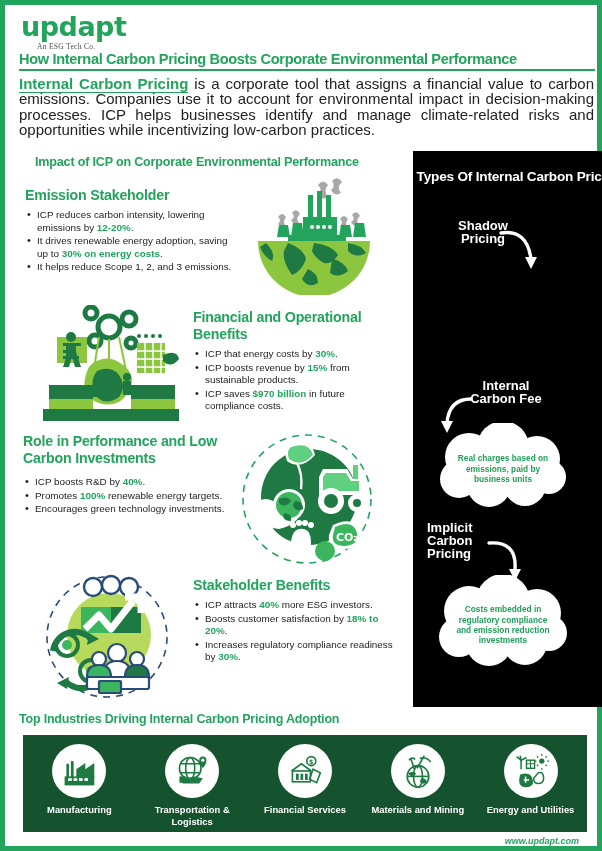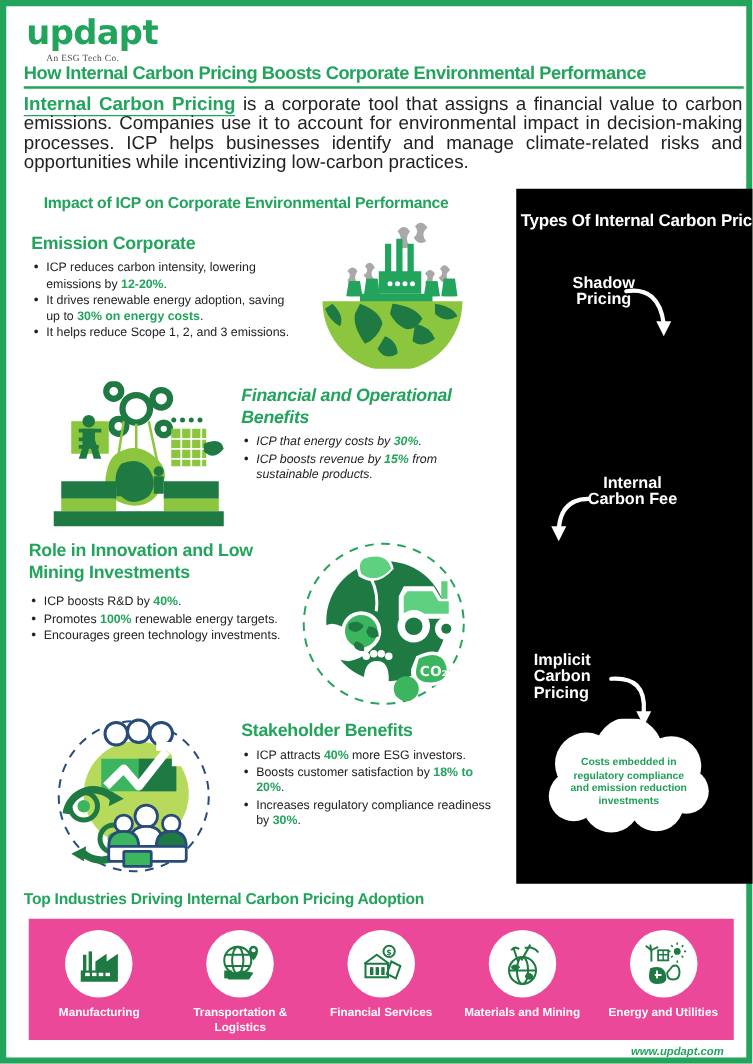--- a/index.html
+++ b/index.html
@@ -72,21 +72,21 @@
     margin-bottom: 1px;
   }
   .block li::before {
     content: "•"; position: absolute; left: 2px; top: -1px;
     font-size: 11px; color: #222;
   }
   .hl { color: #22a45d; font-weight: 700; }
 
   
   #blk-emission   { left: 20px;  top: 182px; width: 215px; }
-  #blk-financial  { left: 188px; top: 304px; width: 200px; font-style: italic; }
+  #blk-financial  { left: 188px; top: 304px; width: 200px; }
   #blk-innovation { left: 18px;  top: 428px; width: 218px; }
   #blk-stakeholder{ left: 188px; top: 572px; width: 200px; }
 
   
   .illus { position: absolute; }
   #ill-emission    { left: 243px; top: 172px; width: 132px; height: 118px; }
   #ill-financial   { left: 30px;  top: 300px; width: 152px; height: 122px; }
   #ill-innovation  { left: 232px; top: 424px; width: 140px; height: 140px; }
   #ill-stakeholder { left: 32px;  top: 568px; width: 140px; height: 128px; }
 
@@ -126,21 +126,21 @@
 
   
   .industries-title {
     position: absolute; left: 14px; top: 707px;
     font-size: 12.5px; font-weight: 700; color: #22a45d;
     letter-spacing: -0.2px;
   }
   #industries-bar {
     position: absolute; left: 18px; top: 730px;
     width: 564px; height: 97px;
-    background: #ec4899;
+    background: #14532d;
     display: flex; align-items: flex-start; justify-content: space-around;
     padding-top: 9px;
   }
   .ind-item {
     width: 112px; display: flex; flex-direction: column; align-items: center;
   }
   .ind-circle {
     width: 54px; height: 54px; border-radius: 50%;
     background: #ffffff; display: flex; align-items: center; justify-content: center;
   }
@@ -165,21 +165,21 @@
 
   <div class="main-title">How Internal Carbon Pricing Boosts Corporate Environmental Performance</div>
 
   <p class="intro">
     <span class="lead">Internal Carbon Pricing</span><span> is a corporate tool that assigns a financial value to carbon emissions. Companies use it to account for environmental impact in decision-making processes. ICP helps businesses identify and manage climate-related risks and opportunities while incentivizing low-carbon practices.</span>
   </p>
 
   <div class="impact-title">Impact of ICP on Corporate Environmental Performance</div>
 
   <div class="block" id="blk-emission">
-    <h3>Emission Corporate</h3>
+    <h3>Emission Stakeholder</h3>
     <ul>
       <li><span>ICP reduces carbon intensity, lowering emissions by </span><span class="hl">12-20%</span><span>.</span></li>
       <li><span>It drives renewable energy adoption, saving up to </span><span class="hl">30% on energy costs</span><span>.</span></li>
       <li><span>It helps reduce Scope 1, 2, and 3 emissions.</span></li>
     </ul>
   </div>
 
   <div class="illus" id="ill-emission">
     <svg viewBox="0 0 132 118" width="132" height="118">
       <g fill="#9a9a9a" opacity=".85">
@@ -222,20 +222,21 @@
         <path d="M100 66 q14 2 18 10 q-10 6-18-2z"></path>
       </g>
     </svg>
   </div>
 
   <div class="block" id="blk-financial">
     <h3>Financial and Operational Benefits</h3>
     <ul>
       <li><span>ICP that energy costs by </span><span class="hl">30%</span><span>.</span></li>
       <li><span>ICP boosts revenue by </span><span class="hl">15%</span><span> from sustainable products.</span></li>
+      <li><span>ICP saves </span><span class="hl">$970 billion</span><span> in future compliance costs.</span></li>
     </ul>
   </div>
 
   <div class="illus" id="ill-financial">
     <svg viewBox="0 0 152 122" width="152" height="122">
       <g fill="none" stroke="#1e7a42" stroke-width="5">
         <circle cx="74" cy="22" r="11"></circle>
         <circle cx="56" cy="8" r="6"></circle>
         <circle cx="94" cy="14" r="7"></circle>
         <circle cx="60" cy="36" r="6"></circle>
@@ -283,21 +284,21 @@
       <g fill="#1e7a42">
           <circle cx="62" cy="76" r="4"></circle>
           <rect x="58" y="80" width="8" height="12"></rect>
           <circle cx="92" cy="72" r="4"></circle>
           <rect x="88" y="76" width="8" height="14"></rect>
         </g>
     </svg>
   </div>
 
   <div class="block" id="blk-innovation">
-    <h3>Role in Innovation and Low Mining Investments</h3>
+    <h3>Role in Performance and Low Carbon Investments</h3>
     <ul style="margin-top:9px">
       <li><span>ICP boosts R&amp;D by </span><span class="hl">40%</span><span>.</span></li>
       <li><span>Promotes </span><span class="hl">100%</span><span> renewable energy targets.</span></li>
       <li><span>Encourages green technology investments.</span></li>
     </ul>
   </div>
 
   <div class="illus" id="ill-innovation">
     <svg viewBox="0 0 140 140" width="140" height="140">
       <circle cx="70" cy="70" r="64" fill="none" stroke="#22a45d" stroke-width="1.6" stroke-dasharray="7 6"></circle>
@@ -396,20 +397,35 @@
     <svg class="arrow-svg" id="arr-1" viewBox="0 0 46 46">
       <path d="M2 6 q26-4 30 26" stroke="#ffffff" stroke-width="3.4" fill="none" stroke-linecap="round"></path>
       <path d="M32 42 l-6-12 l12 0z" fill="#ffffff"></path>
     </svg>
 
     <div class="type-label" id="lbl-fee">Internal Carbon Fee</div>
     <svg class="arrow-svg" id="arr-2" viewBox="0 0 40 40">
       <path d="M34 4 q-22 0-24 24" stroke="#ffffff" stroke-width="3.4" fill="none" stroke-linecap="round"></path>
       <path d="M10 38 l-6-12 l12 0z" fill="#ffffff"></path>
     </svg>
+    <div class="cloud-wrap" id="cloud-2">
+      <svg viewBox="0 0 148 92" width="148" height="92">
+        <g fill="#ffffff">
+          <circle cx="40" cy="34" r="24"></circle>
+            <circle cx="74" cy="24" r="26"></circle>
+            <circle cx="108" cy="36" r="23"></circle>
+          <circle cx="30" cy="56" r="19"></circle>
+            <circle cx="60" cy="62" r="22"></circle>
+            <circle cx="96" cy="62" r="21"></circle>
+            <circle cx="120" cy="54" r="17"></circle>
+          <rect x="26" y="34" width="98" height="34"></rect>
+        </g>
+      </svg>
+      <div class="cloud-text">Real charges based on emissions, paid by business units</div>
+    </div>
 
     <div class="type-label" id="lbl-implicit">Implicit Carbon Pricing</div>
     <svg class="arrow-svg" id="arr-3" viewBox="0 0 50 48">
       <path d="M2 6 q28-2 26 26" stroke="#ffffff" stroke-width="3.4" fill="none" stroke-linecap="round"></path>
       <path d="M28 44 l-6-12 l12 0z" fill="#ffffff"></path>
     </svg>
     <div class="cloud-wrap" id="cloud-3">
       <svg viewBox="0 0 148 100" width="148" height="100">
         <g fill="#ffffff">
           <circle cx="40" cy="36" r="25"></circle>

